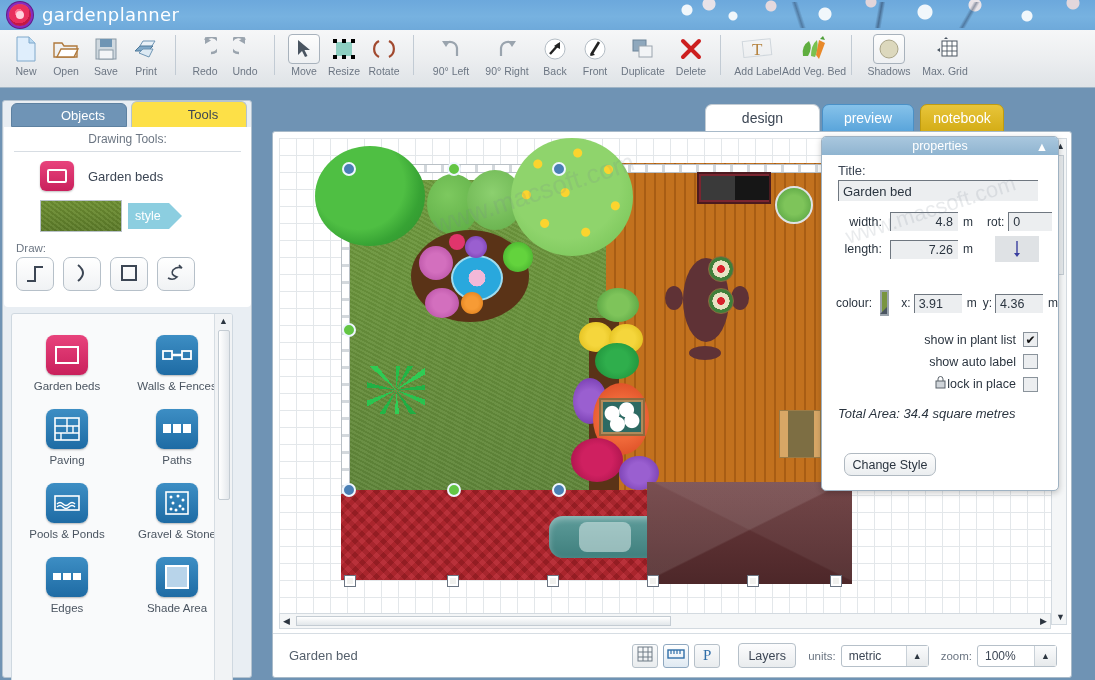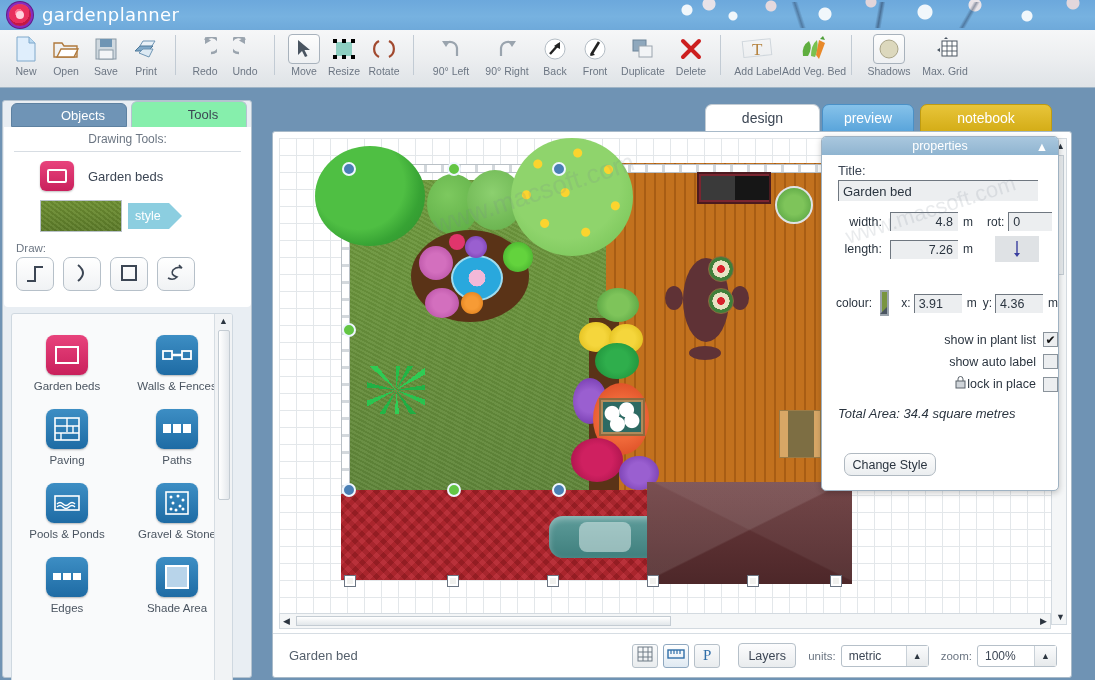--- a/index.html
+++ b/index.html
@@ -80,21 +80,21 @@
     position:absolute; left:2px; top:100px; width:250px; height:578px;
     background:#e9eef3;
     border:1px solid #b4c3d0; border-radius:3px;
   }
   #tabstrip{ position:absolute; left:0; top:0; width:250px; height:26px; }
   .ltab{
     position:absolute; top:2px; height:24px; line-height:23px; text-align:center;
     border-radius:6px 6px 0 0; font-size:13px; cursor:default;padding-left:28px;
   }
   .ltab.inactive{ background:#6f94b6; color:#fff; border:1px solid #5d81a1; }
-  .ltab.active{ background:#86efac; color:#3c4654; border:1px solid #b4c3d0; border-bottom-color:#fff; top:0; height:27px; line-height:26px;}
+  .ltab.active{ background:#fde047; color:#3c4654; border:1px solid #b4c3d0; border-bottom-color:#fff; top:0; height:27px; line-height:26px;}
   #tab-objects{ left:8px; width:116px; }
   #tab-tools{ left:128px; width:116px; }
 
   #toolsbody{
     position:absolute; left:1px; top:26px; width:247px; height:180px;
     background:#ffffff; border-radius:0 0 4px 4px;
   }
   #drawingToolsTitle{ text-align:center; color:#6c7683; font-size:12px; padding-top:5px; }
   #drawingToolsTitle+.hr{ height:1px; background:#d7dde3; margin:5px 10px 0 10px; }
   .gbrow{ display:flex; align-items:center; padding:9px 0 0 36px; }
@@ -155,21 +155,21 @@
     background:linear-gradient(to right,#ffffff,#e4e8ec); border:1px solid #c4ccd3; border-radius:2px;
   }
 
   
   .ctab{
     position:absolute; top:104px; height:28px; line-height:27px; text-align:center;
     border-radius:7px 7px 0 0; font-size:14px; cursor:default;
   }
   #ctab-design{ left:705px; width:115px; background:#fff; color:#3c4654; border:1px solid #c3ccd4; border-bottom:none; }
   #ctab-preview{ left:822px; width:92px; background:linear-gradient(to bottom,#86c2ea,#5aa5db); color:#fff; border:1px solid #4a90c6; }
-  #ctab-notebook{ left:920px; width:132px; background:linear-gradient(to bottom,#e8c53a,#d4ad17); color:#fff; border:1px solid #bf9b10; }
+  #ctab-notebook{ left:920px; width:84px; background:linear-gradient(to bottom,#e8c53a,#d4ad17); color:#fff; border:1px solid #bf9b10; }
 
   
   #canvaswin{
     position:absolute; left:272px; top:131px; width:800px; height:547px;
     background:#ffffff; border:1px solid #a8bac9; border-radius:3px;
   }
   #canvas{
     position:absolute; left:6px; top:6px; width:772px; height:487px; overflow:hidden;
     background:
       repeating-linear-gradient(to right, #e3e7ea 0 1px, rgba(0,0,0,0) 1px 17px),
@@ -397,21 +397,21 @@
   }
   #colourSwatch::after{
     content:""; position:absolute; right:0; bottom:0; border-style:solid;
     border-width:0 0 7px 7px; border-color:transparent transparent #4a5561 transparent;
   }
   .xyinput{
     width:48px; height:19px; background:#eceef0;
     border:none; border-top:1px solid #6f7780; border-left:1px solid #6f7780;
     font-family:"Liberation Sans",sans-serif; font-size:12.5px; color:#2b3540; padding-left:4px;
   }
-  .chkrow{ display:flex; align-items:center; justify-content:flex-end; margin-top:7px; }
+  .chkrow{ display:flex; align-items:center; justify-content:flex-end; padding-right:20px; margin-top:7px; }
   .chkrow .ctext{ font-size:12.5px; color:#2b3540; margin-right:7px; }
   .chk{
     width:15px; height:15px; border:1px solid #8a939b; background:#eceef0;
     display:flex; align-items:center; justify-content:center; font-size:12px; color:#111;
   }
   #totalArea{ margin:14px 0 0 16px; font-size:13px; color:#2b3540;font-style:italic; }
   #changeStyleBtn{
     position:absolute; left:22px; bottom:14px; width:92px; height:23px;
     border:1px solid #b0b9c1; border-radius:7px;
     background:linear-gradient(to bottom,#fdfdfd,#ebeef0);

